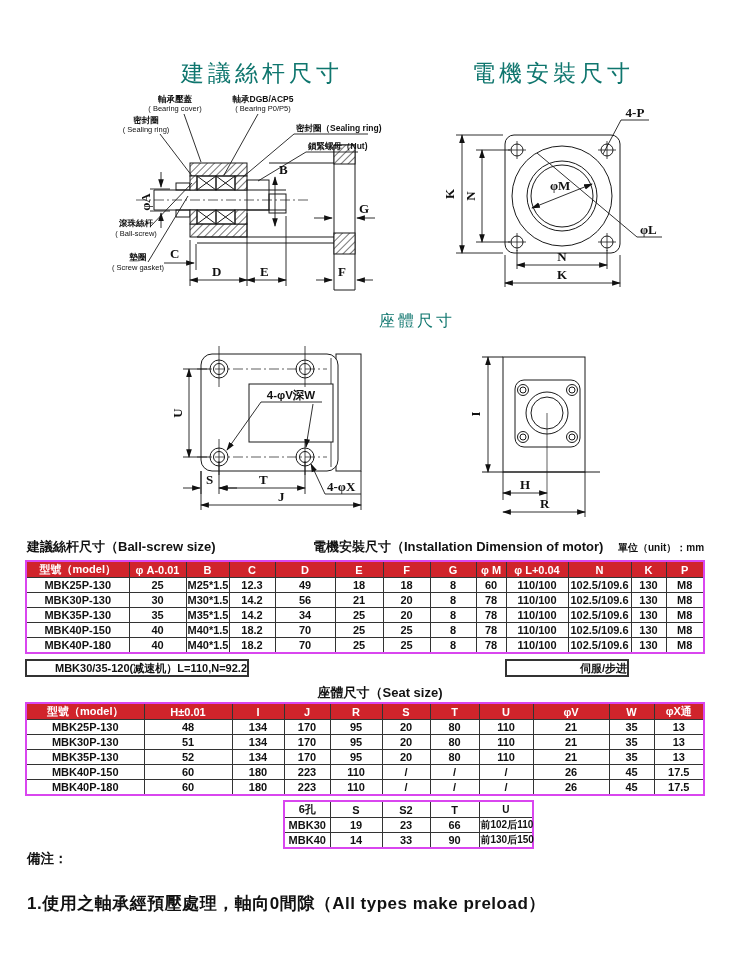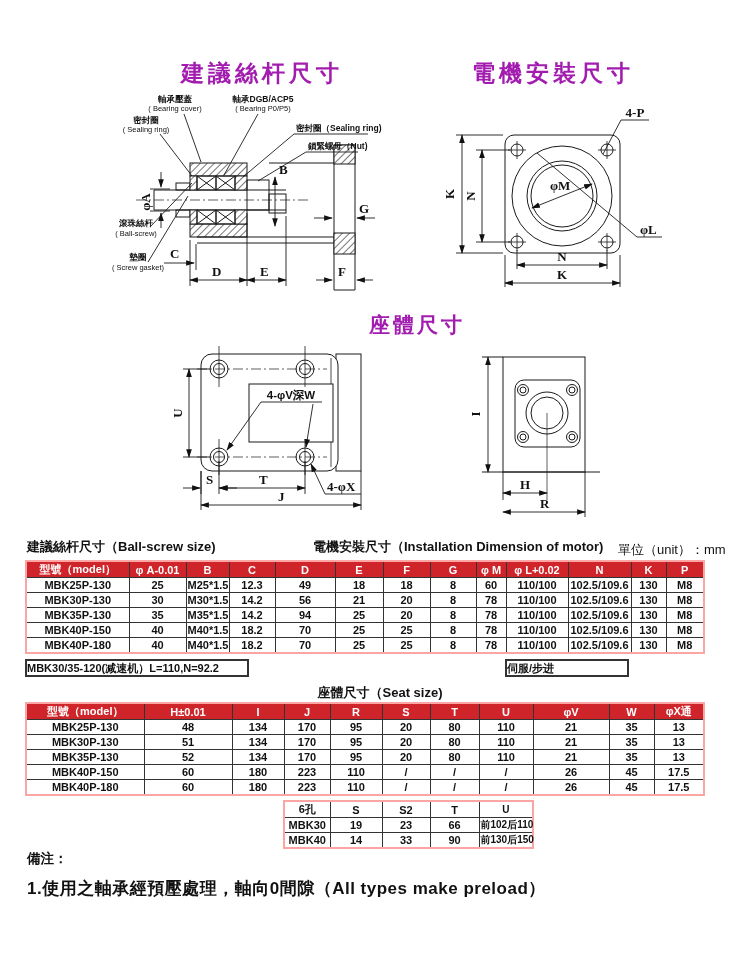--- a/index.html
+++ b/index.html
@@ -1,39 +1,39 @@
 <!DOCTYPE html>
 <html><head>
 <meta charset="utf-8">
 <style>
   *{margin:0;padding:0;box-sizing:border-box}
   html,body{background:#fff}
   .page{position:relative;width:750px;height:964px;background:#ffffff;
         font-family:"Liberation Sans","DejaVu Sans",sans-serif;color:#111;overflow:hidden}
-  .title{position:absolute;font-weight:bold;font-size:23px;letter-spacing:4px;
-         transform:translateX(-50%);white-space:nowrap;color:#a21caf}
-  #title3{font-size:21px;letter-spacing:3px}
+  .title{position:absolute;font-weight:normal;font-size:23px;letter-spacing:4px;
+         transform:translateX(-50%);white-space:nowrap;color:#0f766e}
+  #title3{font-size:16px;letter-spacing:3px}
   svg{position:absolute;overflow:visible}
   svg text{font-family:"Liberation Sans","DejaVu Sans",sans-serif;fill:#111}
   .lbl{font-size:8.5px;font-weight:bold}
   .lbl-en{font-size:7.5px}
   .dim{font-family:"Liberation Serif","DejaVu Serif",serif;font-size:13px;font-weight:bold}
   .cap{position:absolute;font-weight:bold;font-size:13px;white-space:nowrap;color:#111}
-  .unit{position:absolute;font-weight:normal;font-size:13px;white-space:nowrap}
+  .unit{position:absolute;font-weight:bold;font-size:10px;white-space:nowrap}
   table{position:absolute;border-collapse:collapse;table-layout:fixed;
         font-size:11px;text-align:center;background:#fff}
   th,td{border:1px solid #333;height:15px;padding:0 1px;white-space:nowrap;
         overflow:visible;font-weight:bold;color:#111}
-  #t1,#t2,#t2s{border:2px solid #fca5a5}
+  #t1,#t2,#t2s{border:2px solid #d946ef}
   tr.hdr th{background:#d0242b;color:#fff;font-weight:bold}
   #t2s td:nth-child(5),#t2s th:nth-child(5){font-size:10px}
   .fbox{position:absolute;border:2px solid #333;height:18px;font-size:11px;font-weight:bold;
-        text-align:left;line-height:14px;background:#fff;white-space:nowrap}
+        text-align:right;line-height:14px;background:#fff;white-space:nowrap}
   .notes{position:absolute;left:27px;top:850px}
-  .notes-title{font-size:13.5px;font-weight:bold;margin-bottom:9px}
+  .notes-title{font-size:13.5px;font-weight:bold;margin-bottom:24px}
   .note-line{font-size:17px;font-weight:bold;margin-bottom:8px;letter-spacing:0.5px}
 </style>
 </head>
 <body>
 
 <div class="page">
 
   <svg width="0" height="0" aria-hidden="true">
     <defs>
       <pattern id="hatch" width="5" height="5" patternUnits="userSpaceOnUse" patternTransform="rotate(45)">
@@ -263,21 +263,21 @@
         <tr class="hdr">
           <th>型號（model）</th>
           <th>φ A-0.01</th>
           <th>B</th>
           <th>C</th>
           <th>D</th>
           <th>E</th>
           <th>F</th>
           <th>G</th>
           <th>φ M</th>
-          <th>φ L+0.02</th>
+          <th>φ L+0.04</th>
           <th>N</th>
           <th>K</th>
           <th>P</th>
         </tr>
         <tr>
           <td>MBK25P-130</td>
           <td>25</td>
           <td>M25*1.5</td>
           <td>12.3</td>
           <td>49</td>
@@ -303,21 +303,21 @@
           <td>110/100</td>
           <td>102.5/109.6</td>
           <td>130</td>
           <td>M8</td>
         </tr>
         <tr>
           <td>MBK35P-130</td>
           <td>35</td>
           <td>M35*1.5</td>
           <td>14.2</td>
-          <td>94</td>
+          <td>34</td>
           <td>25</td>
           <td>20</td>
           <td>8</td>
           <td>78</td>
           <td>110/100</td>
           <td>102.5/109.6</td>
           <td>130</td>
           <td>M8</td>
         </tr>
         <tr>

